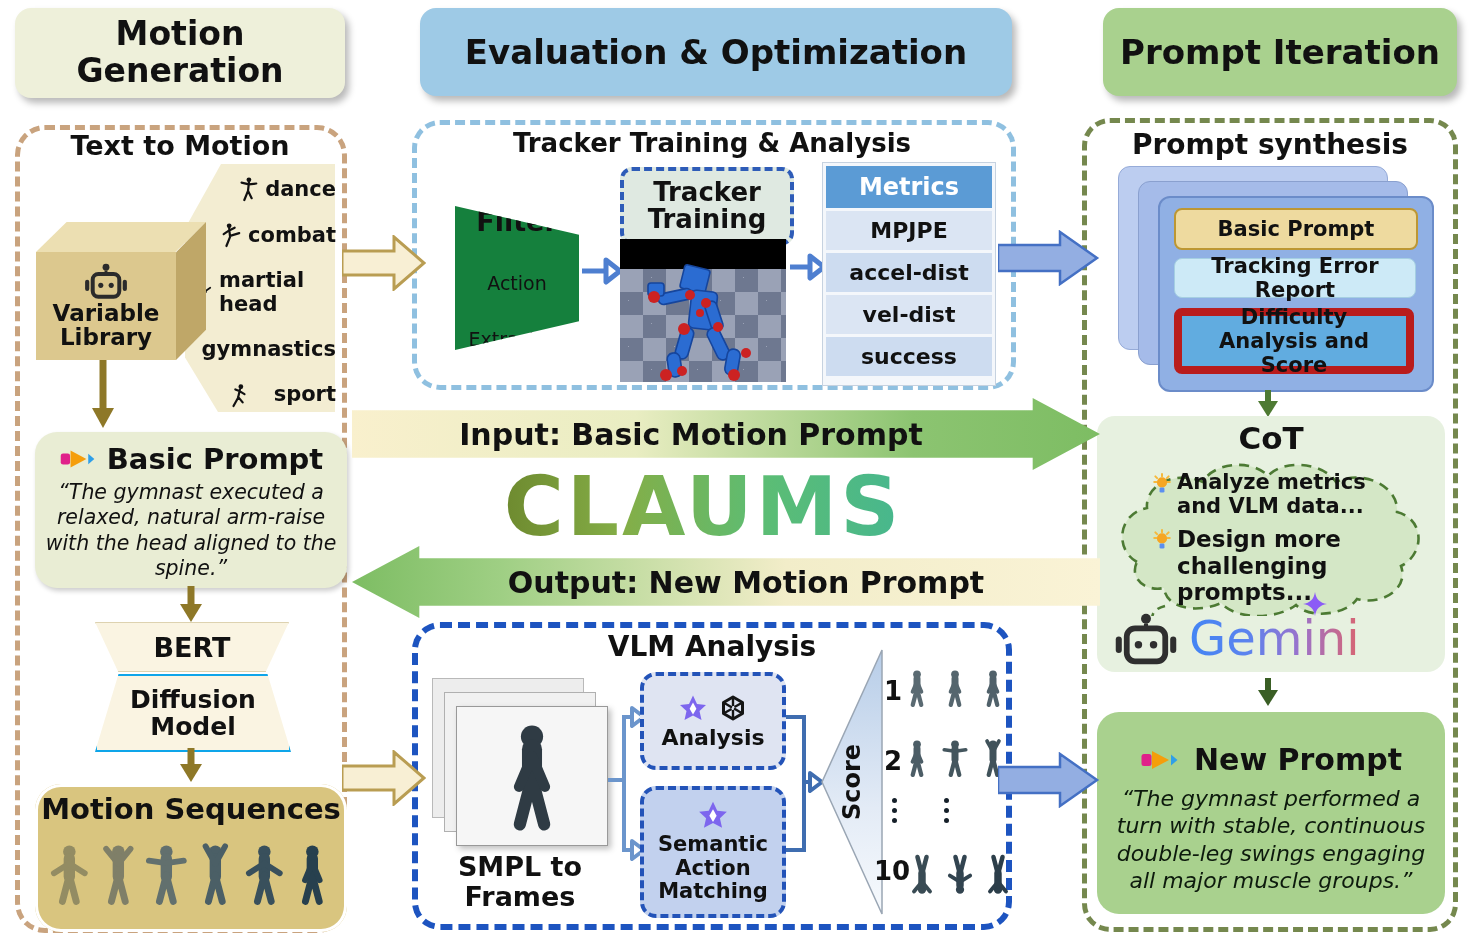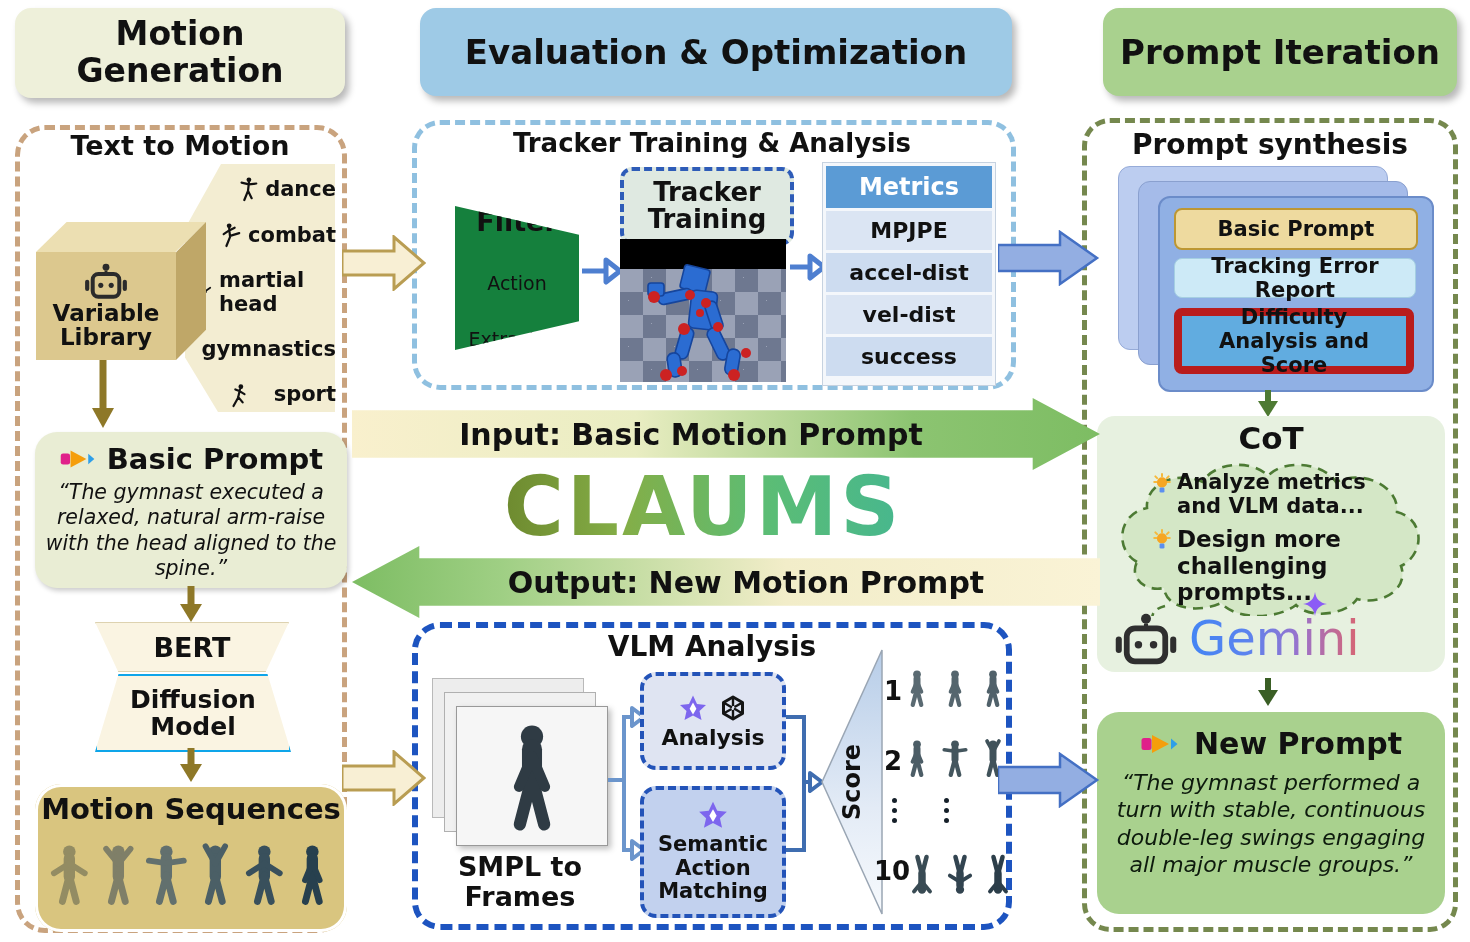--- a/index.html
+++ b/index.html
@@ -477,21 +477,21 @@
         <use href="#sym-sparkle"></use>
       </svg>
   </div>
 
   <svg class="abs" style="left:1254px;top:678px;" width="28" height="30" viewBox="0 0 28 30">
     <path d="M14,0 L14,15" stroke="#3a5e25" stroke-width="6"></path>
       <polygon points="4,12 24,12 14,28" fill="#3a5e25"></polygon>
   </svg>
 
   <div class="abs" style="left:1097px;top:712px;width:348px;height:202px;background:#a9d18e;border-radius:22px;">
-    <div style="display:flex;align-items:center;justify-content:center;gap:14px;margin-top:14px;">
+    <div style="display:flex;align-items:center;justify-content:center;gap:14px;margin-top:30px;">
       <svg width="40" height="30" viewBox="0 0 40 30">
           <use href="#sym-speaker"></use>
         </svg>
       <span class="hdr" style="font-size:30px;">New Prompt</span>
     </div>
     <div class="quote" style="font-size:22px;text-align:center;padding:8px 14px 0 14px;color:#0d1a0d;">“The gymnast performed a turn with stable, continuous double-leg swings engaging all major muscle groups.”</div>
   </div>
 
 </div>
 

